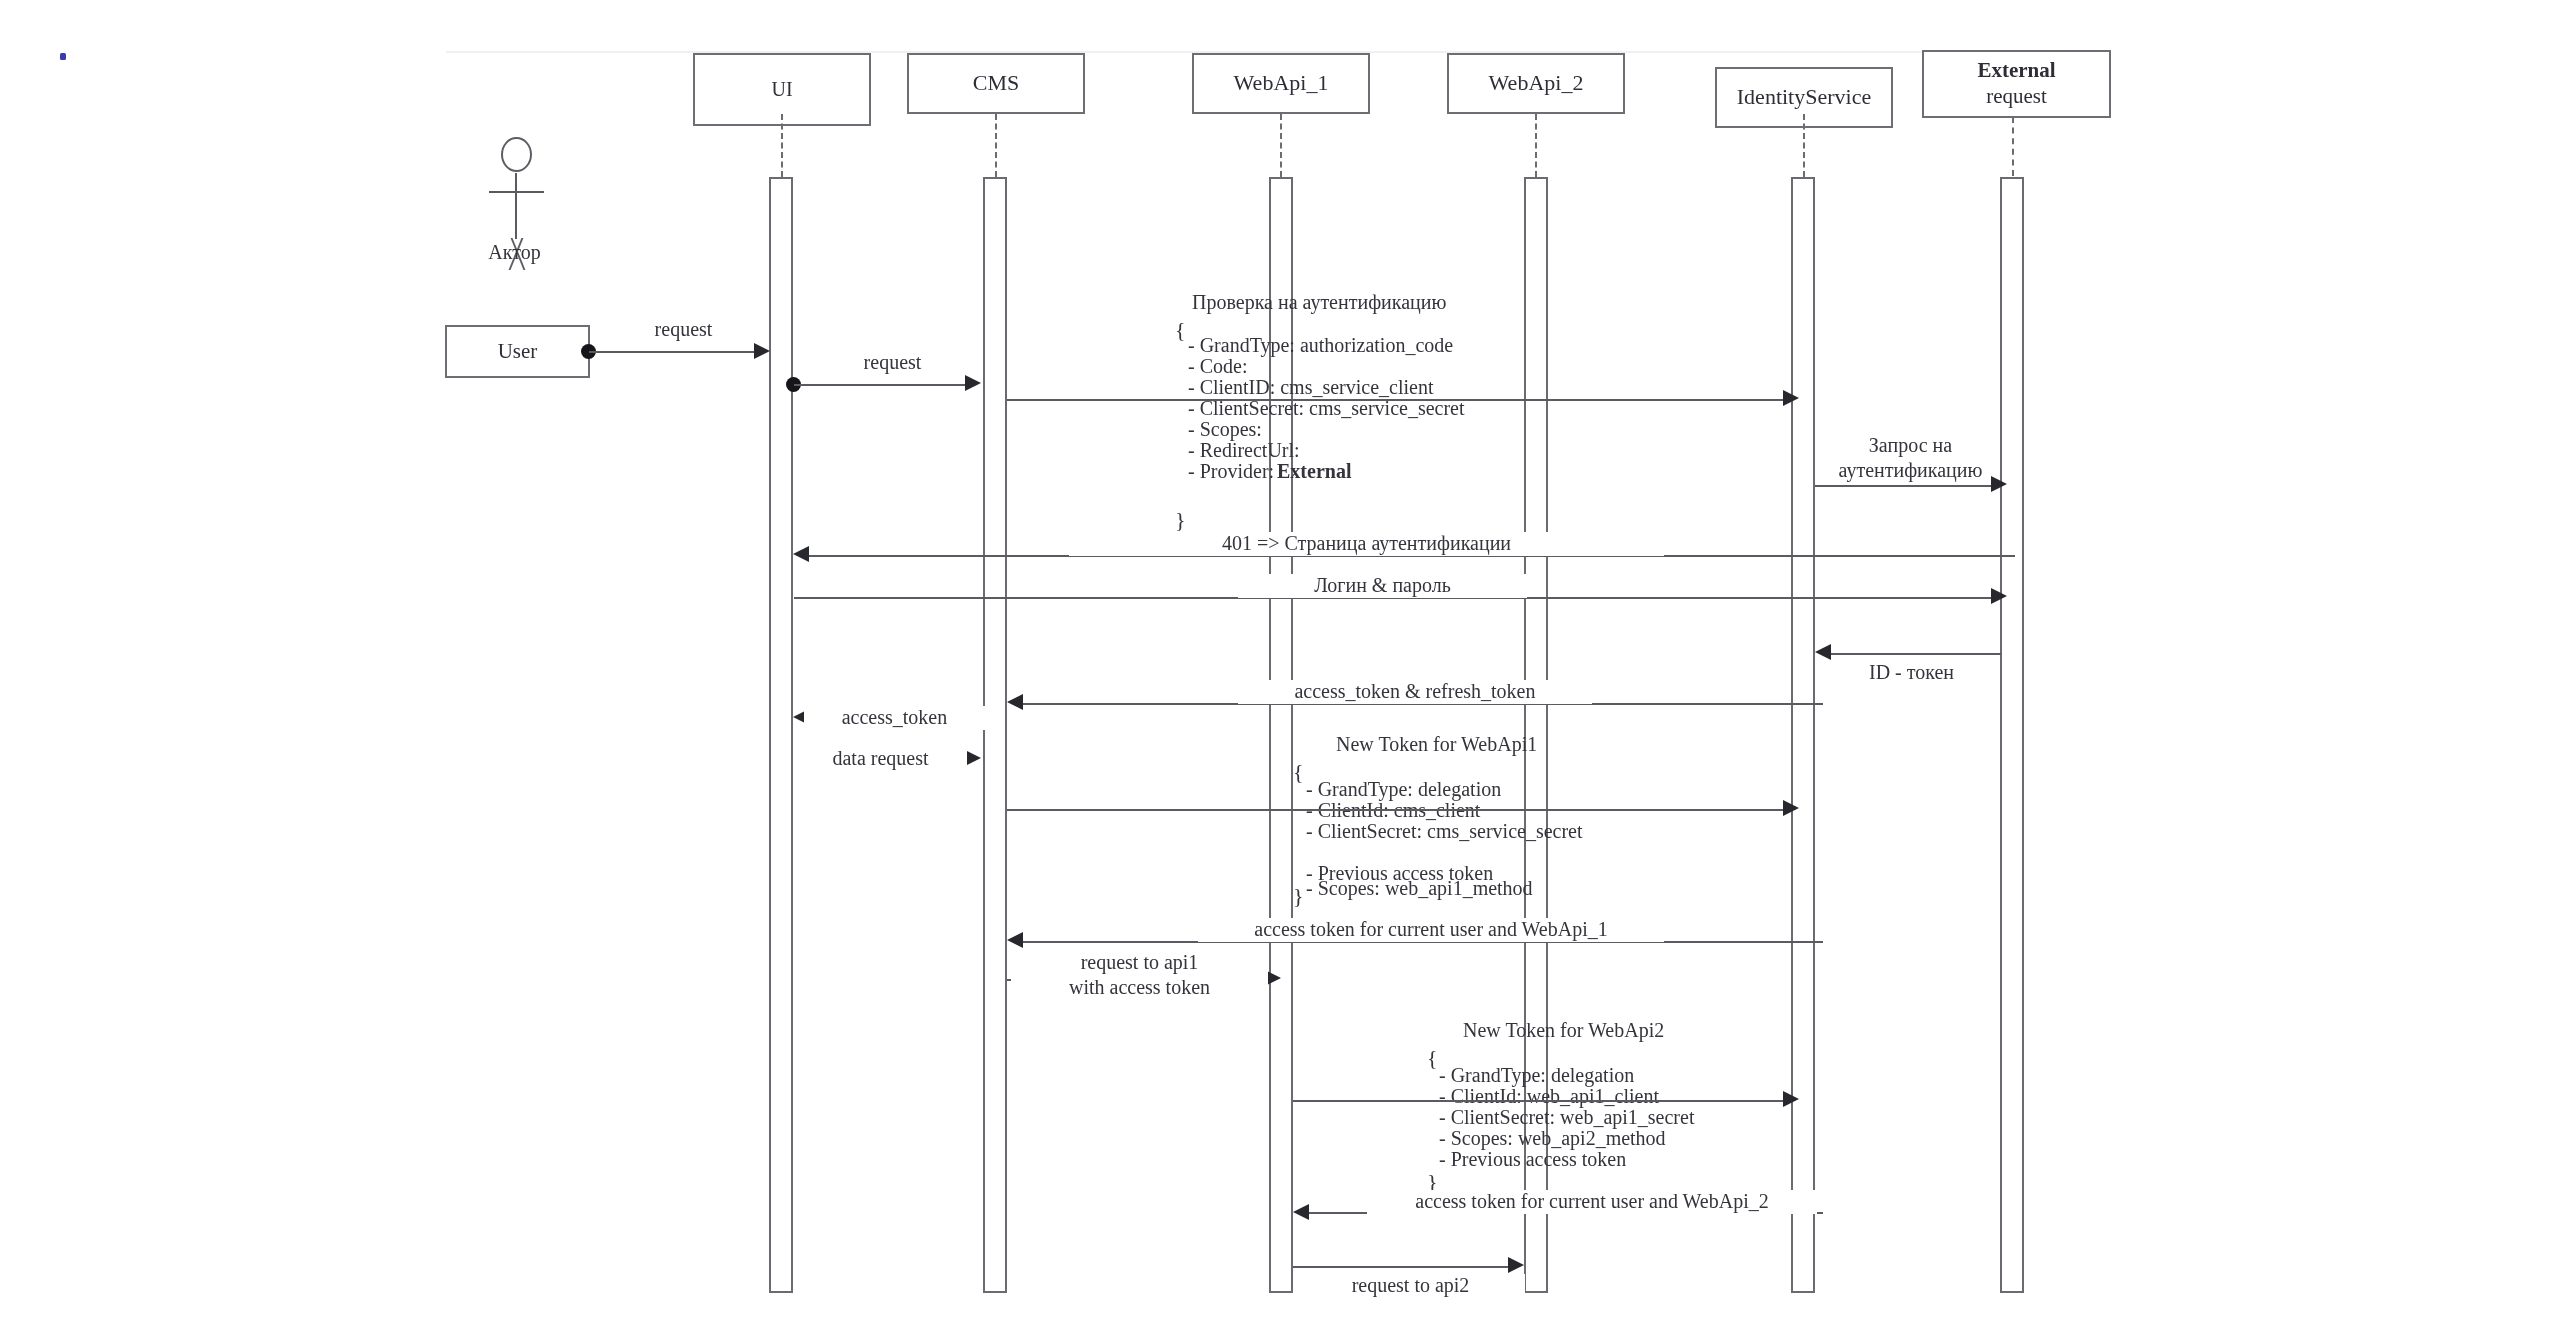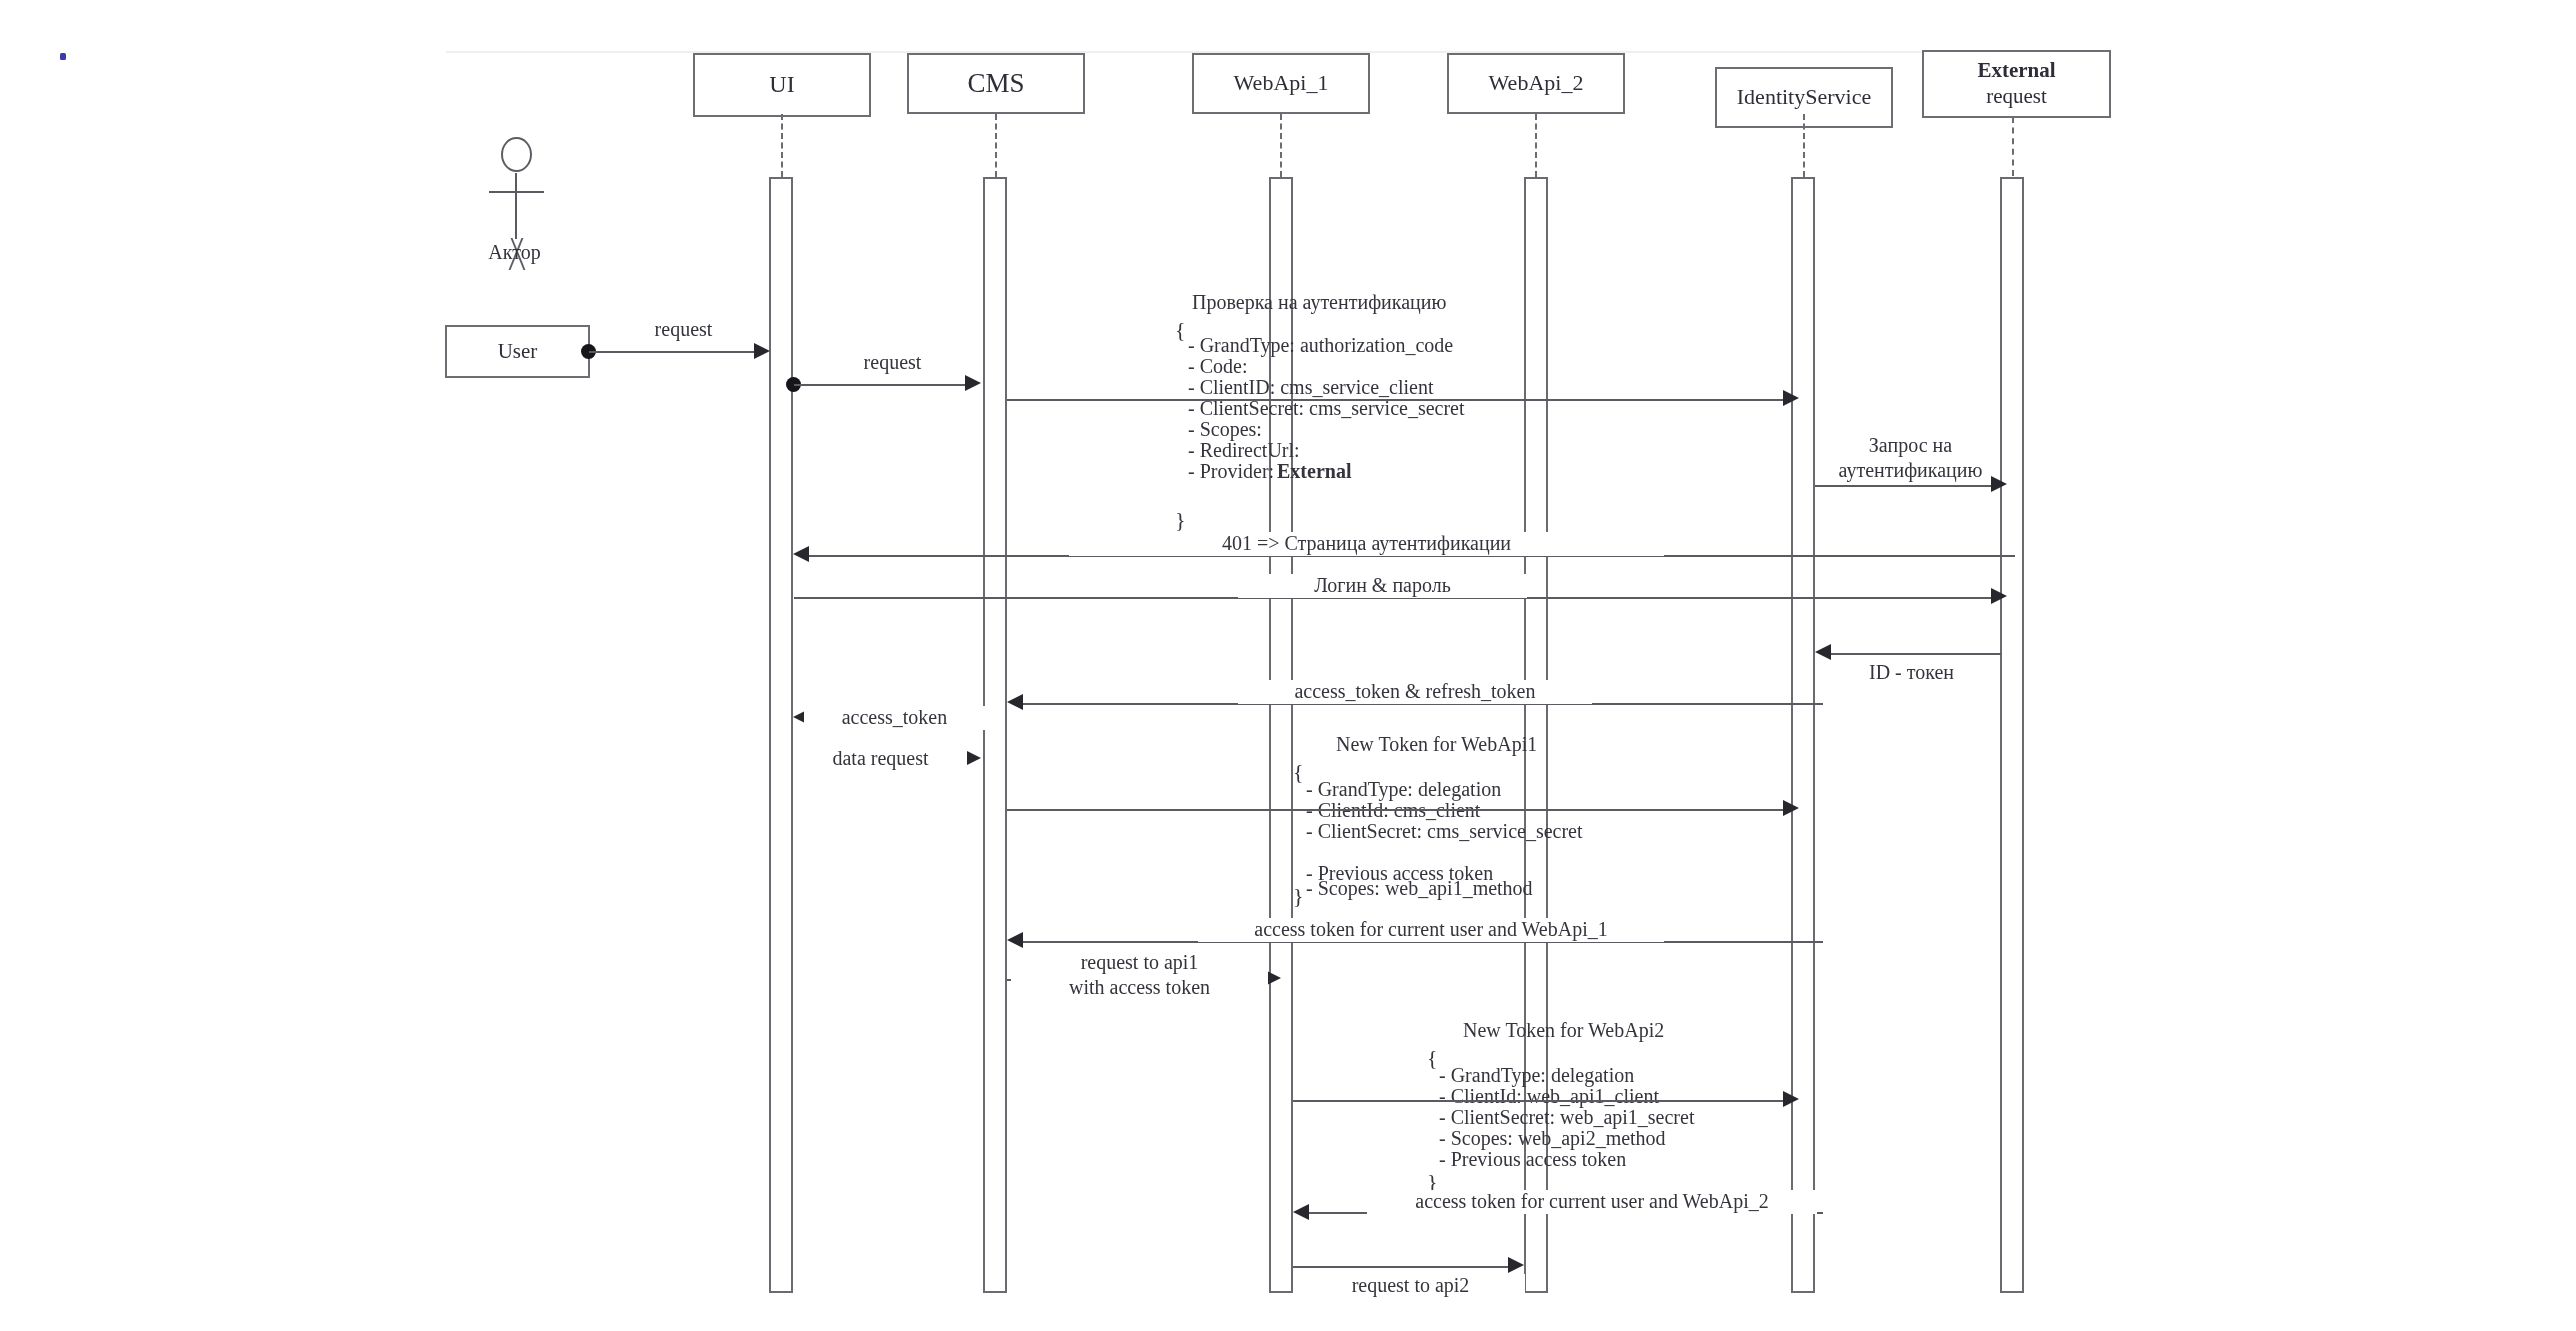--- a/index.html
+++ b/index.html
@@ -41,24 +41,24 @@
 </style>
 </head>
 <body>
 
 <div id="canvas">
 
   <div class="dot-artifact" style="left:60px;top:53px;"></div>
 
   <div class="topline" style="left:446px;top:51px;width:1664px;"></div>
 
-  <div class="pbox" style="left:693px;top:53px;width:178px;height:64px;font-size:24px;">
+  <div class="pbox" style="left:693px;top:53px;width:178px;height:73px;font-size:20px;">
     <span>UI</span>
   </div>
-  <div class="pbox" style="left:907px;top:53px;width:178px;height:61px;font-size:27px;justify-content:center;">
+  <div class="pbox" style="left:907px;top:53px;width:178px;height:61px;font-size:22px;justify-content:center;">
     <span>CMS</span>
   </div>
   <div class="pbox" style="left:1192px;top:53px;width:178px;height:61px;font-size:22px;">
     <span>WebApi_1</span>
   </div>
   <div class="pbox" style="left:1447px;top:53px;width:178px;height:61px;font-size:22px;">
     <span>WebApi_2</span>
   </div>
   <div class="pbox" style="left:1715px;top:67px;width:178px;height:61px;font-size:22px;">
     <span>IdentityService</span>

